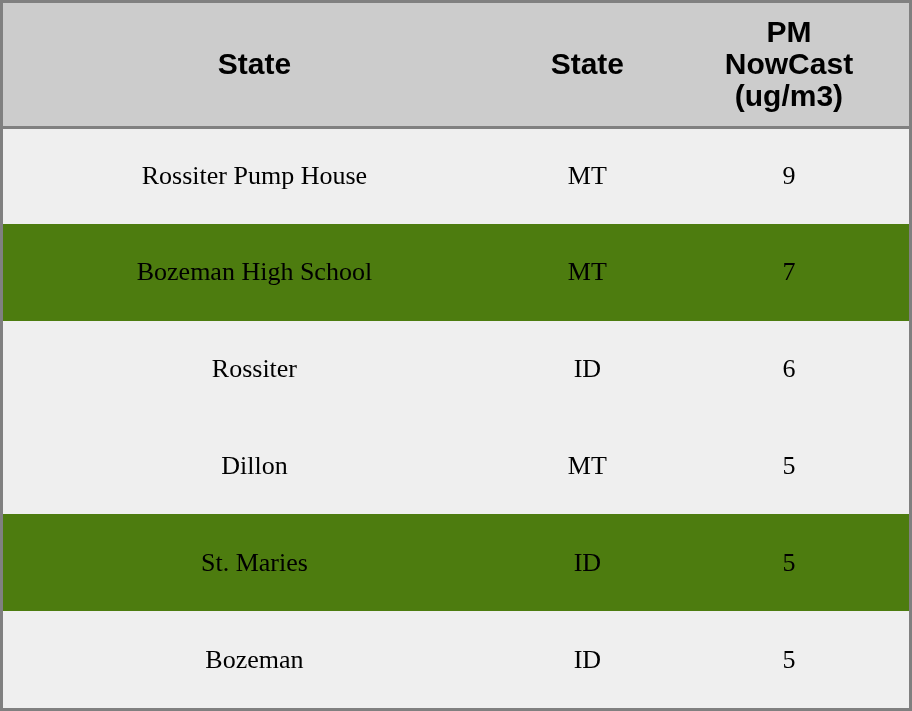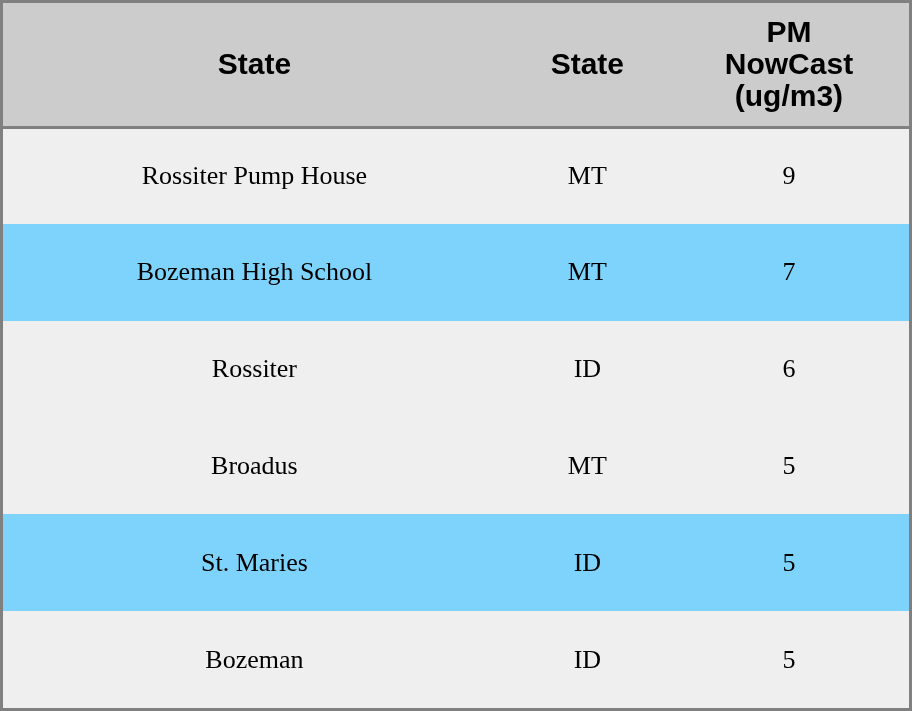--- a/index.html
+++ b/index.html
@@ -49,21 +49,21 @@
     padding: 6px 6px;
     height: 58px;
     box-sizing: border-box;
     border: none;
   }
   tbody tr.odd-row td {
     background: #efefef;
     margin-left: 8px;
   }
   tbody tr.even-row td {
-    background: #7dd3fc;
+    background: #4d7c0f;
   }
   .col-site { width: 55.5%; }
   .col-state { width: 18%; }
   .col-value { width: 26.5%; }
 </style>
 </head>
 <body>
 
 <div class="table-wrap">
   <table class="data-table">
@@ -88,21 +88,21 @@
         <td class="col-site">Bozeman High School</td>
         <td class="col-state">MT</td>
         <td class="col-value">7</td>
       </tr>
       <tr class="odd-row">
         <td class="col-site">Rossiter</td>
         <td class="col-state">ID</td>
         <td class="col-value">6</td>
       </tr>
       <tr class="odd-row">
-        <td class="col-site">Broadus</td>
+        <td class="col-site">Dillon</td>
         <td class="col-state">MT</td>
         <td class="col-value">5</td>
       </tr>
       <tr class="even-row">
         <td class="col-site">St. Maries</td>
         <td class="col-state">ID</td>
         <td class="col-value">5</td>
       </tr>
       <tr class="odd-row">
         <td class="col-site">Bozeman</td>

